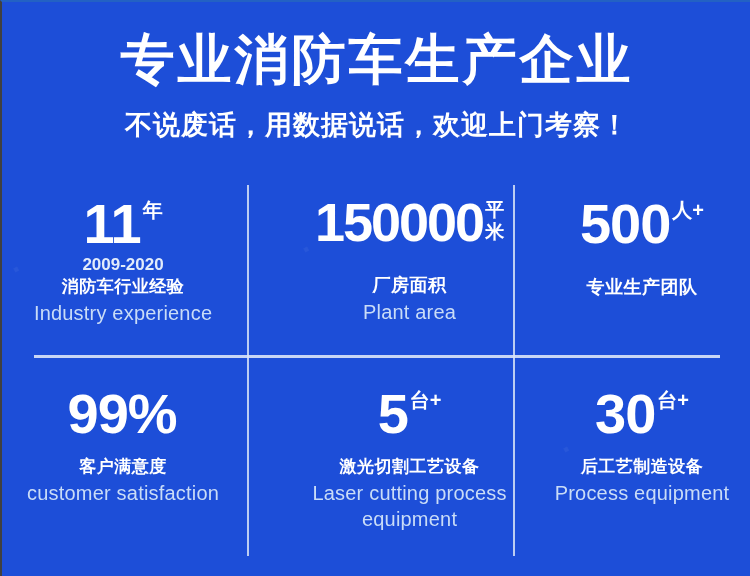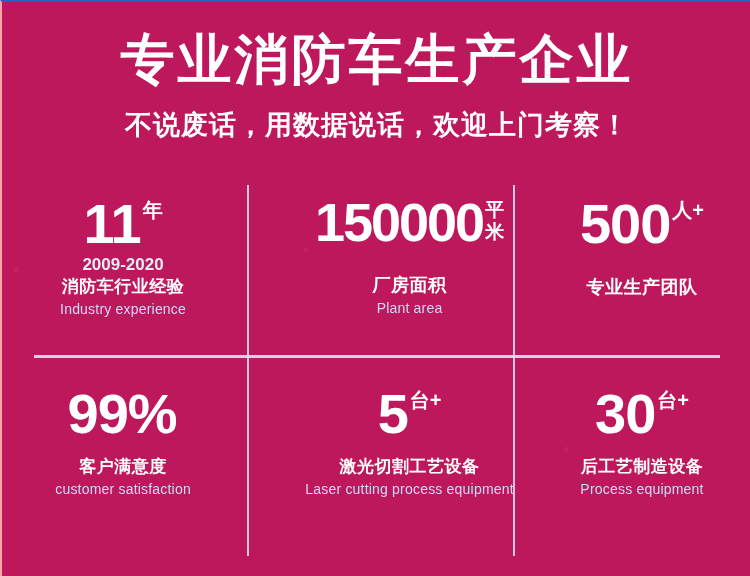--- a/index.html
+++ b/index.html
@@ -5,26 +5,26 @@
 <style>
   html, body {
     margin: 0;
     padding: 0;
     background: #ffffff;
   }
   .banner {
     position: relative;
     width: 750px;
     height: 576px;
-    background: #be185d;
+    background: #1d4ed8;
     overflow: hidden;
     font-family: "Liberation Sans", "DejaVu Sans", sans-serif;
     box-sizing: border-box;
     border-top: 2px solid #2361c4;
-    border-left: 2px solid #fca5a5;
+    border-left: 2px solid #404040;
   }
 
   
   .header {
     position: absolute;
     top: 0;
     left: 0;
     width: 750px;
     text-align: center;
     padding-top: 24px;
@@ -149,21 +149,21 @@
     font-size: 17px;
     font-weight: 700;
     color: #ffffff;
     letter-spacing: .5px;
     line-height: 1.25;
     margin-top: 6px;
   }
   .cn-label.lg { font-size: 18px; }
 
   .en-label {
-    font-size: 14px;
+    font-size: 20px;
     font-weight: 400;
     color: #c9dcf7;
     letter-spacing: .2px;
     line-height: 1.3;
     margin-top: 3px;
   }
 
   
   .row1 .c1 .cn-label { margin-top: 2px; }
   .row1 .c2 .cn-label,

